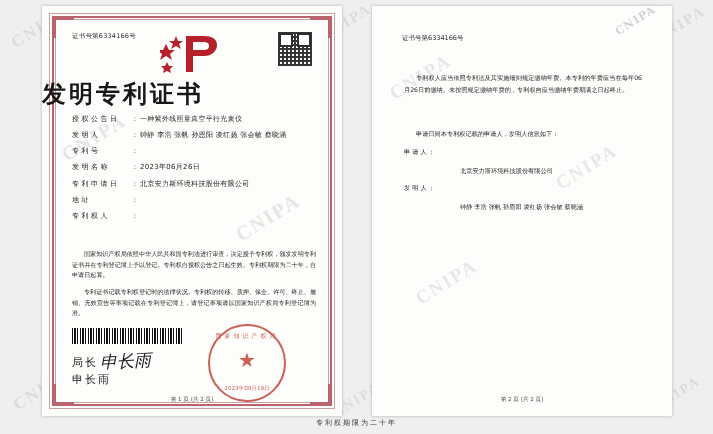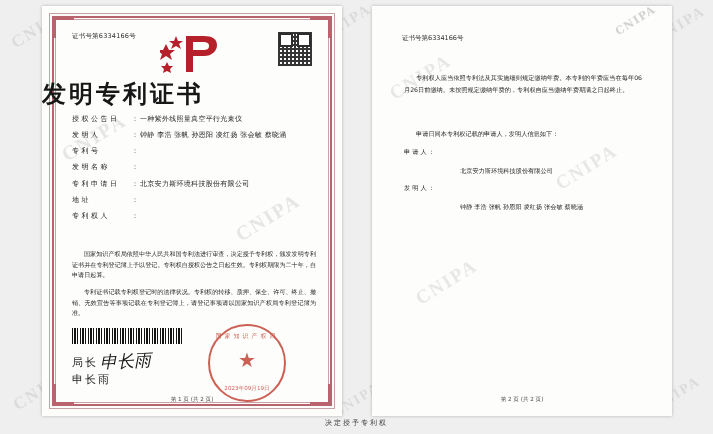--- a/index.html
+++ b/index.html
@@ -365,20 +365,21 @@
         <span class="fsep">:</span>
         <span class="fval">钟静 李浩 张帆 孙恩阳 凌红扬 张会敏 蔡晓涵</span>
       </div>
       <div class="frow">
         <span class="flabel">专利号</span>
         <span class="fsep">:</span>
       </div>
       <div class="frow">
         <span class="flabel">发明名称</span>
         <span class="fsep">:</span>
+        <span class="fval">2023年06月26日</span>
       </div>
       <div class="frow">
         <span class="flabel">专利申请日</span>
         <span class="fsep">:</span>
         <span class="fval">北京安力斯环境科技股份有限公司</span>
       </div>
       <div class="frow">
         <span class="flabel">地址</span>
         <span class="fsep">:</span>
       </div>
@@ -428,14 +429,14 @@
     </div>
 
     <div class="r-sec r-sec-inventor">
       <span class="r-k">发明人：</span>
       <div class="r-val-line" style="margin-top:8px; margin-left:56px;">钟静 李浩 张帆 孙恩阳 凌红扬 张会敏 蔡晓涵</div>
     </div>
 
     <div class="page-foot">第 2 页 (共 2 页)</div>
   </div>
 
-  <div class="bottom-caption">决定授予专利权</div>
+  <div class="bottom-caption">专利权期限为二十年</div>
 </div>
 
 </body></html>

